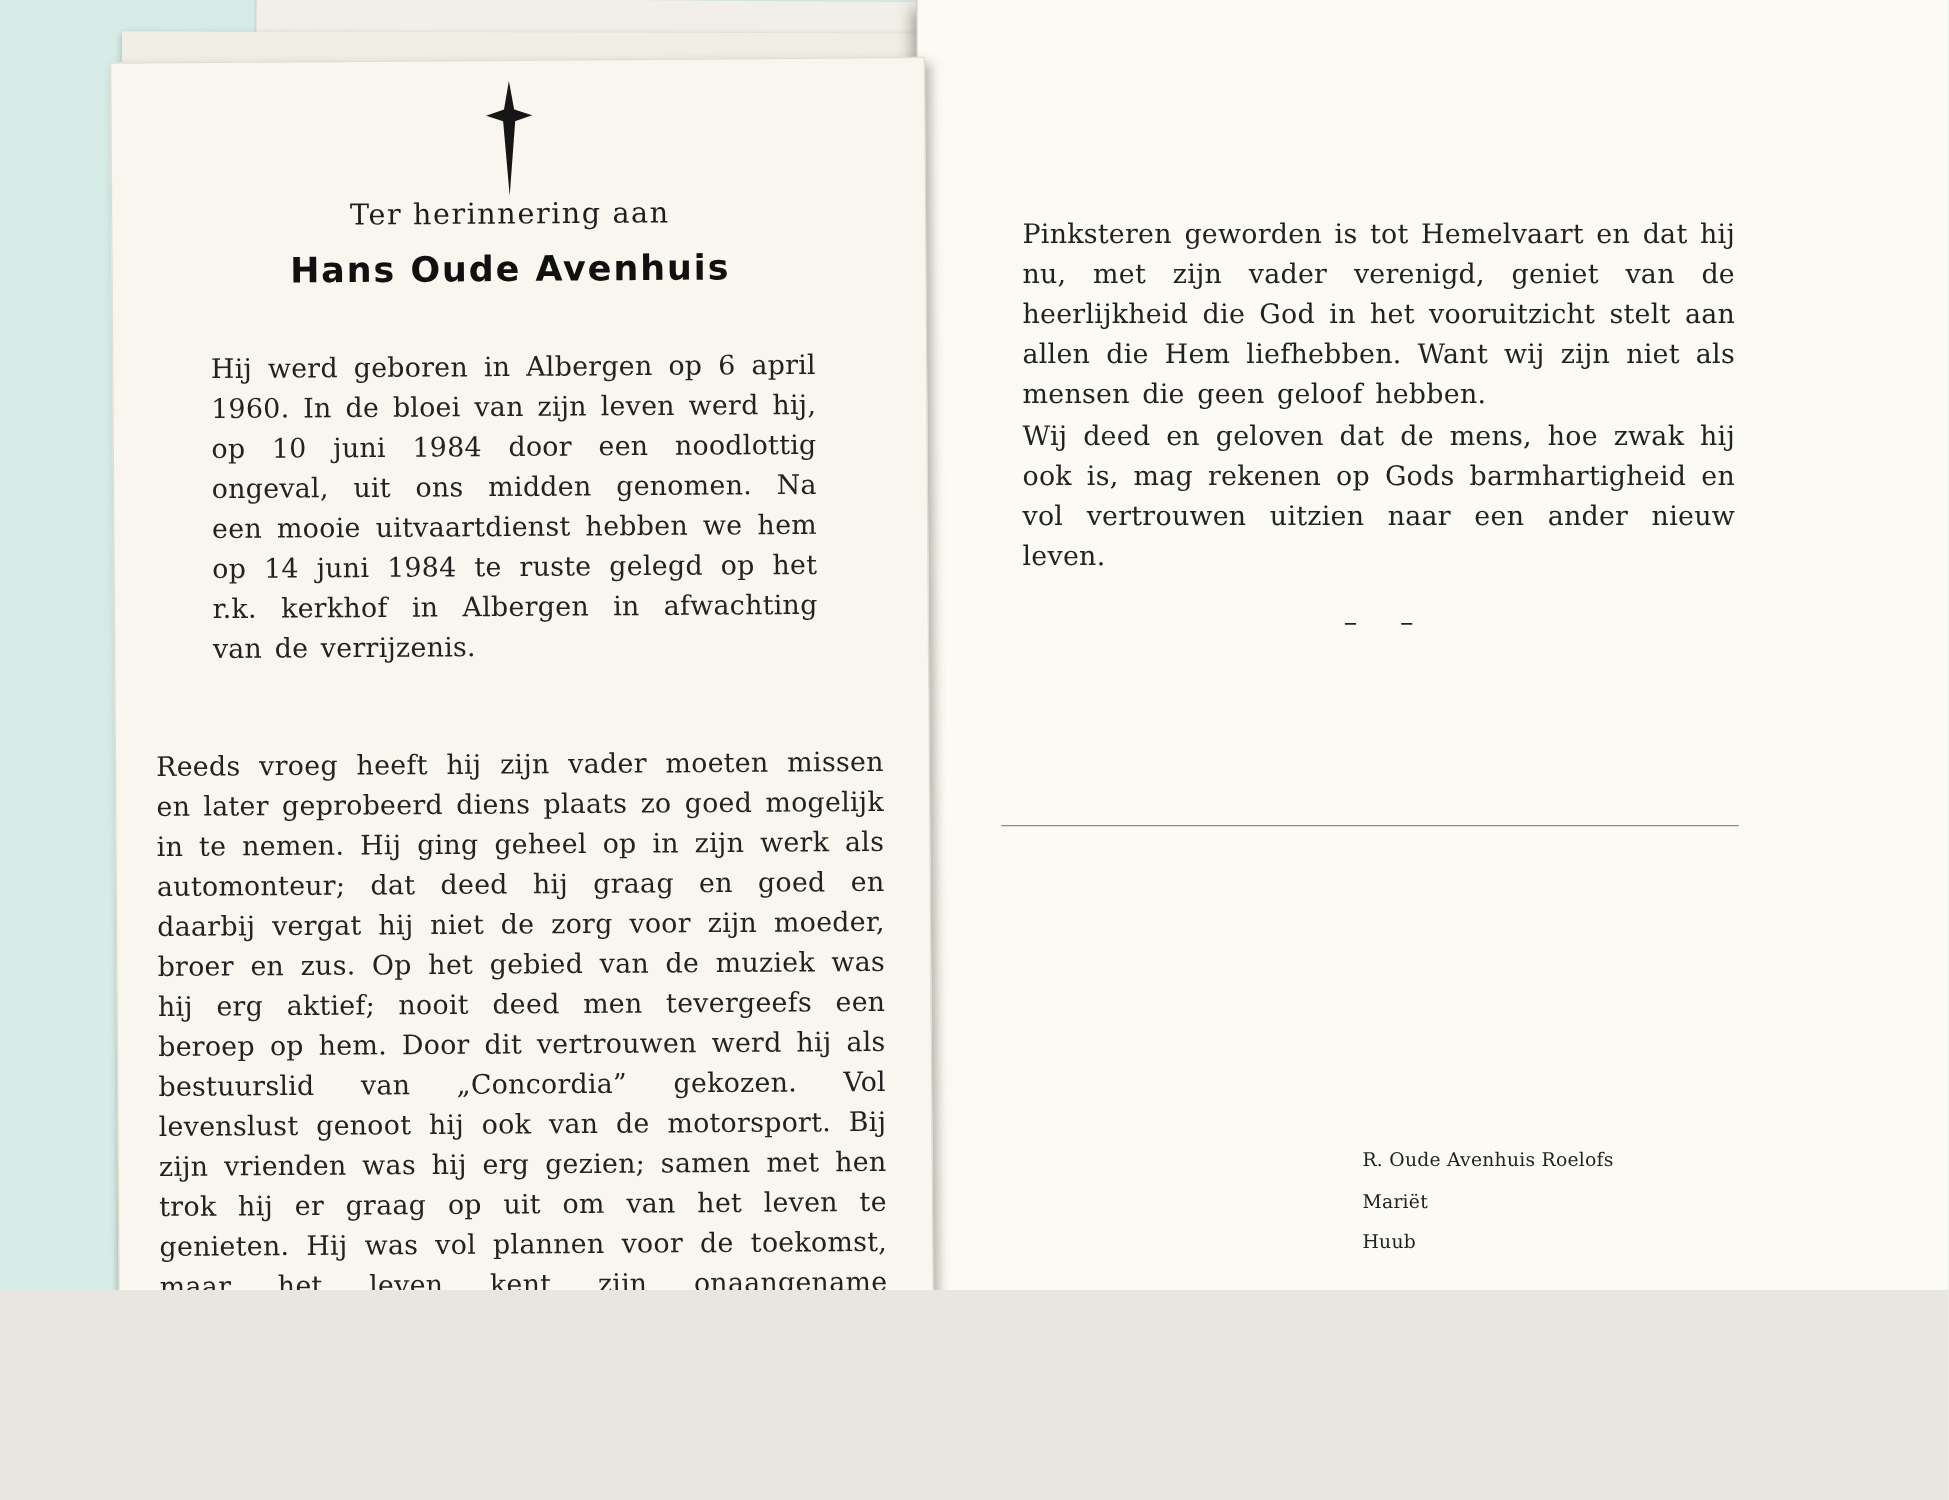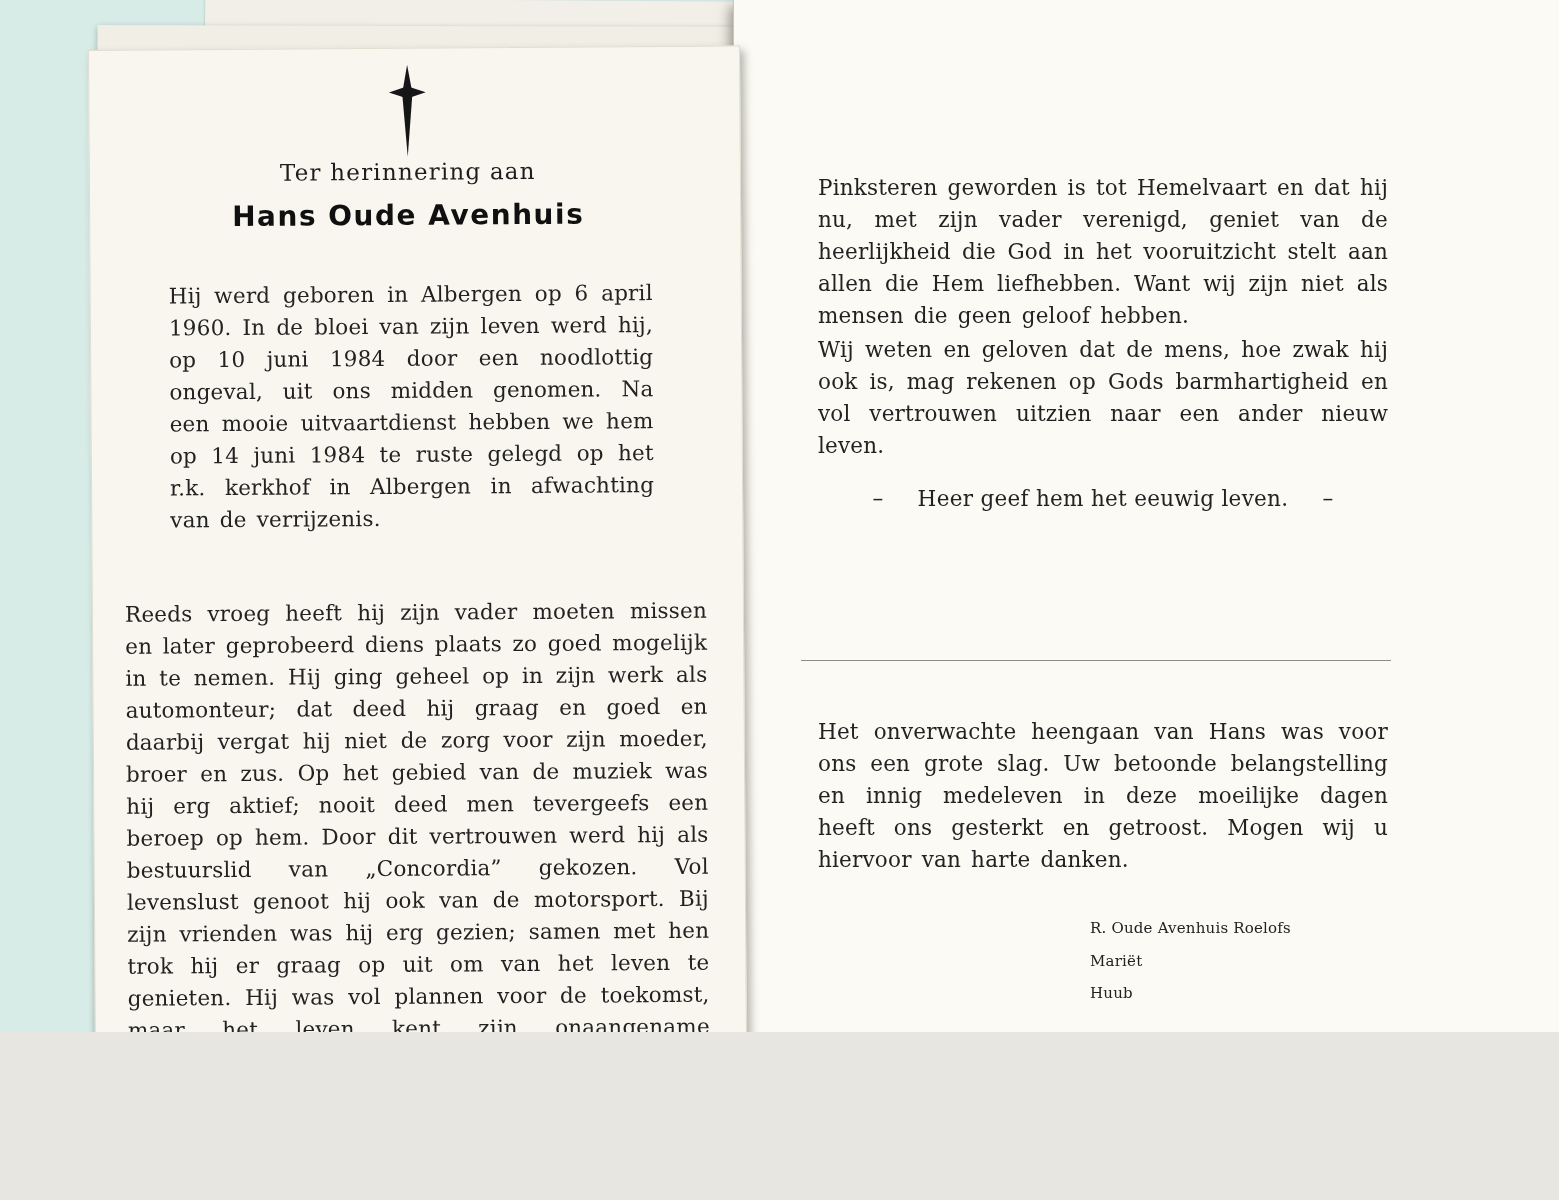--- a/index.html
+++ b/index.html
@@ -100,28 +100,26 @@
 </head>
 <body>
 
 <div class="canvas">
 
   <div class="top-sheet"></div>
   <div class="backing-sheet"></div>
 
   <div class="right-page">
     <div class="para rp1">Pinksteren geworden is tot Hemelvaart en dat hij nu, met zijn vader verenigd, geniet van de heerlijkheid die God in het vooruitzicht stelt aan allen die Hem liefhebben. Want wij zijn niet als mensen die geen geloof hebben.</div>
-    <div class="para rp2">Wij weten en geloven dat de mens, hoe zwak hij ook is, mag rekenen op Gods barmhartigheid en vol vertrouwen uitzien naar een ander nieuw leven.</div>
+    <div class="para rp2">Wij deed en geloven dat de mens, hoe zwak hij ook is, mag rekenen op Gods barmhartigheid en vol vertrouwen uitzien naar een ander nieuw leven.</div>
     <div class="prayer">
       <span>–</span>
-      <span>Heer geef hem het eeuwig leven.</span>
       <span>–</span>
     </div>
     <div class="divider"></div>
-    <div class="para rp3">Het onverwachte heengaan van Hans was voor ons een grote slag. Uw betoonde belangstelling en innig medeleven in deze moeilijke dagen heeft ons gesterkt en getroost. Mogen wij u hiervoor van harte danken.</div>
     <div class="signatories">
       <div>R. Oude Avenhuis Roelofs</div>
       <div>Mariët</div>
       <div>Huub</div>
     </div>
     <div class="place">Albergen, juni 1984</div>
     <div class="address">Tichelweg 4</div>
   </div>
 
   <div class="left-card">

